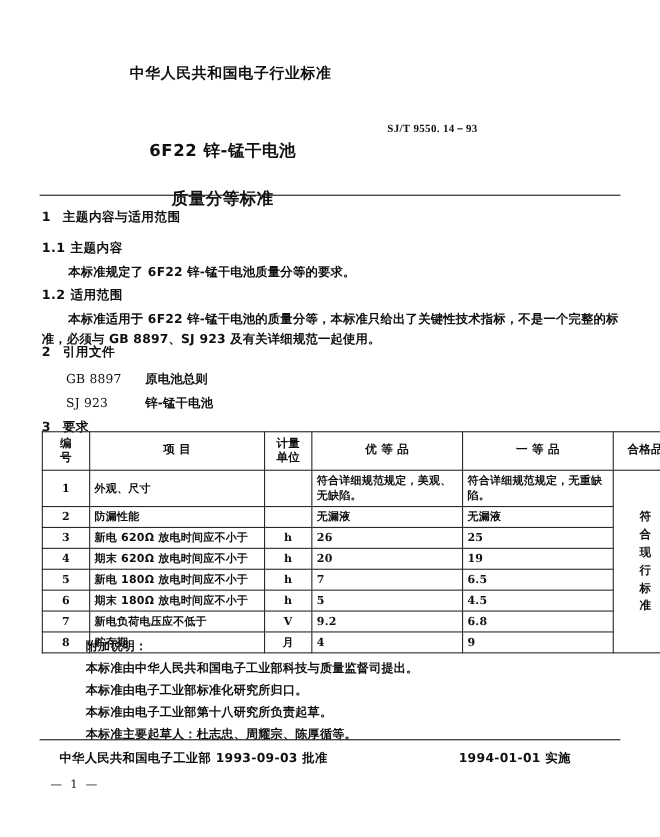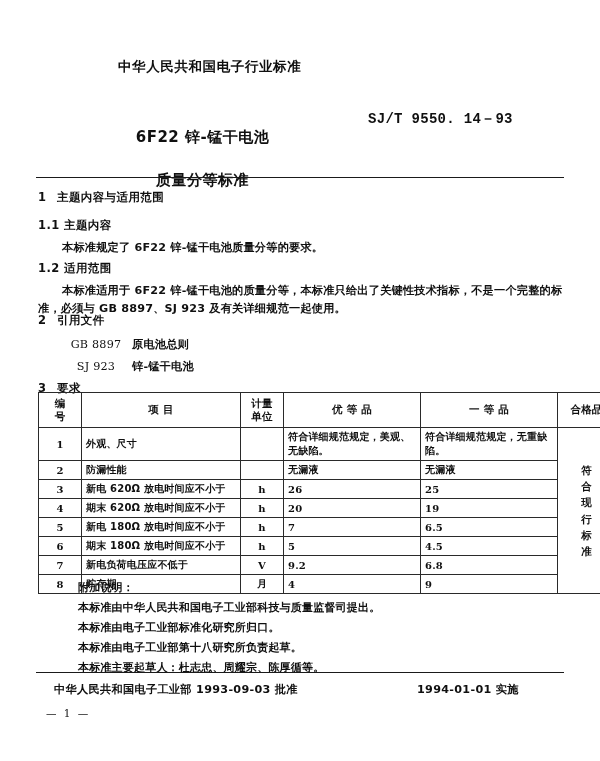--- a/index.html
+++ b/index.html
@@ -41,26 +41,26 @@
   .title-line {
     font-size: 15px;
     font-weight: bold;
     letter-spacing: 0.5px;
     line-height: 1.55;
     white-space: nowrap;
     margin-top: 20px;
   }
   .std-code {
     position: absolute;
-    left: 368px;
+    left: 352px;
     top: 110px;
-    font-size: 14px;
+    font-size: 10px;
     font-weight: bold;
     letter-spacing: 0.3px;
-    font-family: Liberation Mono, monospace;
+    font-family: Liberation Serif, serif;
   }
 
   .rule-top {
     position: absolute;
     left: 36px;
     top: 177px;
     width: 528px;
     height: 1px;
     background: #1a1a1a;
   }
@@ -98,21 +98,20 @@
     font-size: 11.2px;
     font-weight: bold;
     letter-spacing: 0.2px;
     white-space: nowrap;
   }
   .ref-code {
     display: inline-block;
     width: 72px;
     font-family: "DejaVu Serif", "Liberation Serif", serif;
     font-weight: normal;
-    text-align: center;
   }
 
   
   .tbl-wrap {
     position: absolute;
     left: 38px;
     top: 392px;
     width: 523px;
   }
   table.spec {

